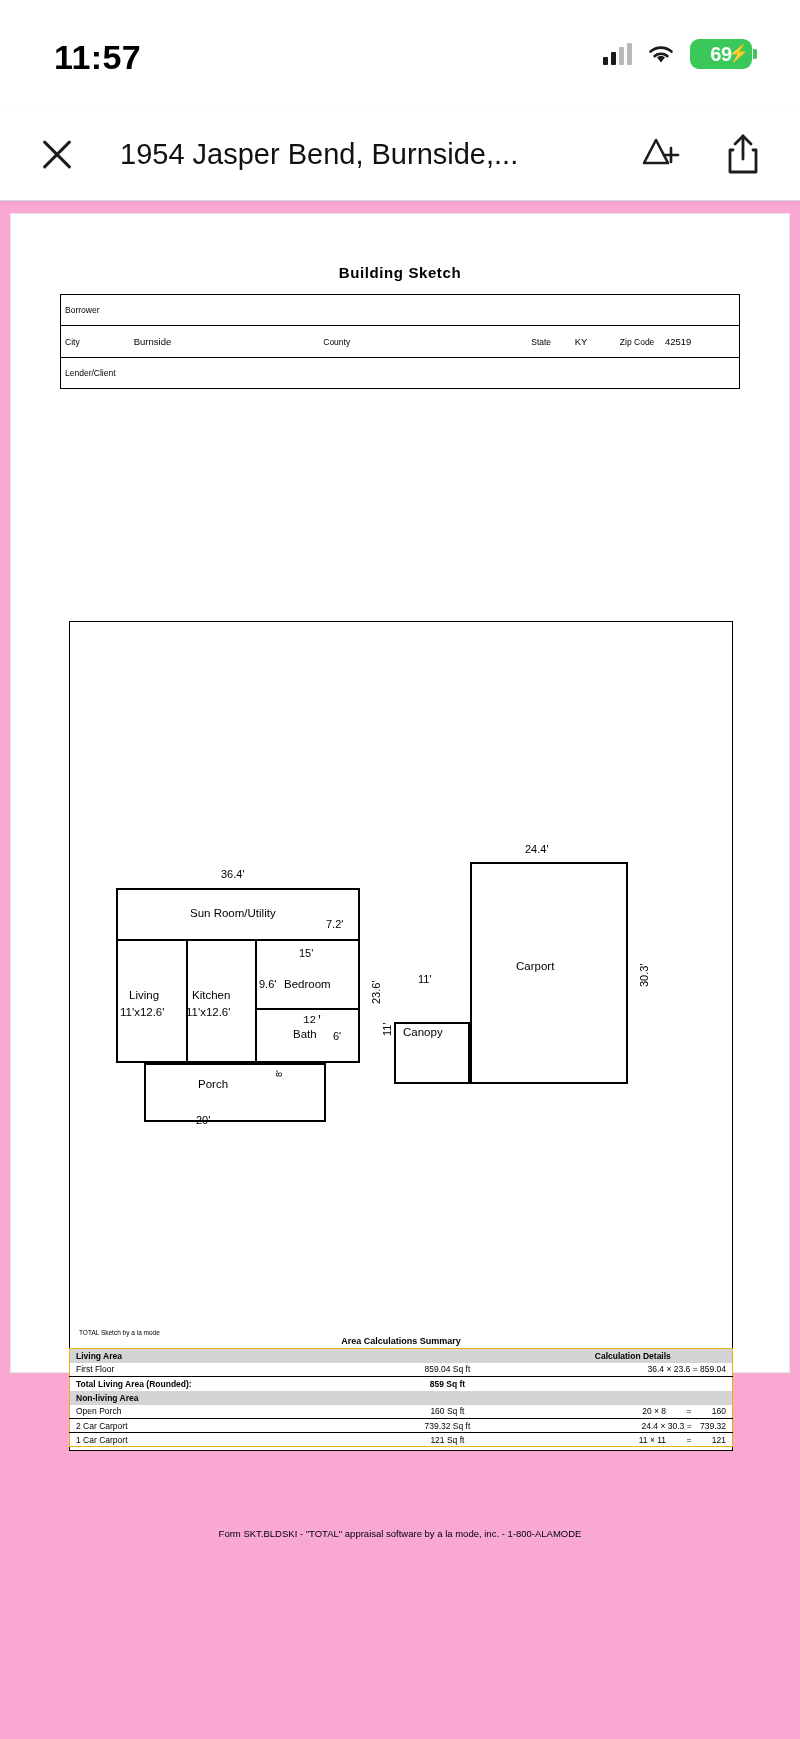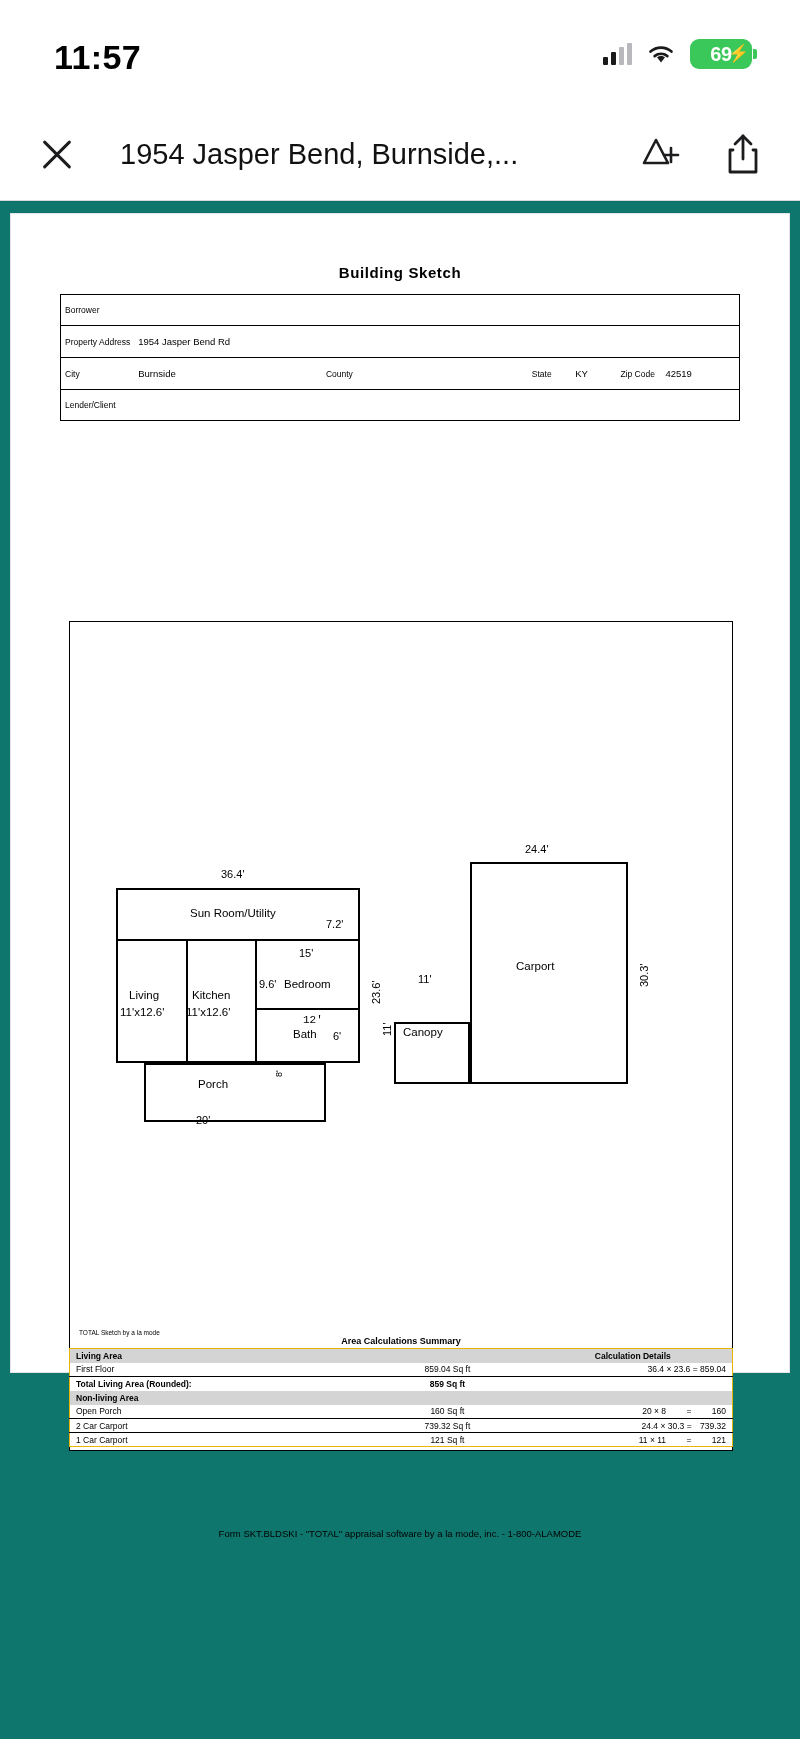--- a/index.html
+++ b/index.html
@@ -105,21 +105,21 @@
     overflow: hidden;
   }
   .nav-actions { display: flex; align-items: center; gap: 40px; }
   .icon-markup { width: 46px; height: 46px; position: relative; }
   .icon-share { width: 38px; height: 46px; position: relative; }
 
   
   .doc-wrap {
     padding: 12px 10px 0 10px;
     height: calc(1739px - 108px - 93px);
-    background: #0f766e;
+    background: #f9a8d4;
   }
   .page {
     background: #fff;
     width: 780px;
     height: 1160px;
     margin: 0 auto;
     position: relative;
     border: 1px solid #e4e4e6;
     padding: 0;
   }
@@ -283,24 +283,20 @@
       <tbody>
           <tr>
         <td class="lbl" style="width:70px">Borrower</td>
         <td class="val"></td>
         <td></td>
             <td></td>
             <td></td>
             <td></td>
       </tr>
       <tr>
-        <td class="lbl">Property Address</td>
-        <td class="val" colspan="5">1954 Jasper Bend Rd</td>
-      </tr>
-      <tr>
         <td class="lbl">City</td>
         <td class="val" style="width:200px">Burnside</td>
         <td class="lbl" style="width:60px">County</td>
         <td style="width:160px"></td>
         <td class="lbl" style="width:36px">State</td>
         <td style="width:180px">
           <span class="val">KY</span>
           <span class="lbl" style="margin-left:30px">Zip Code</span>
           <span class="val">42519</span>
         </td>

